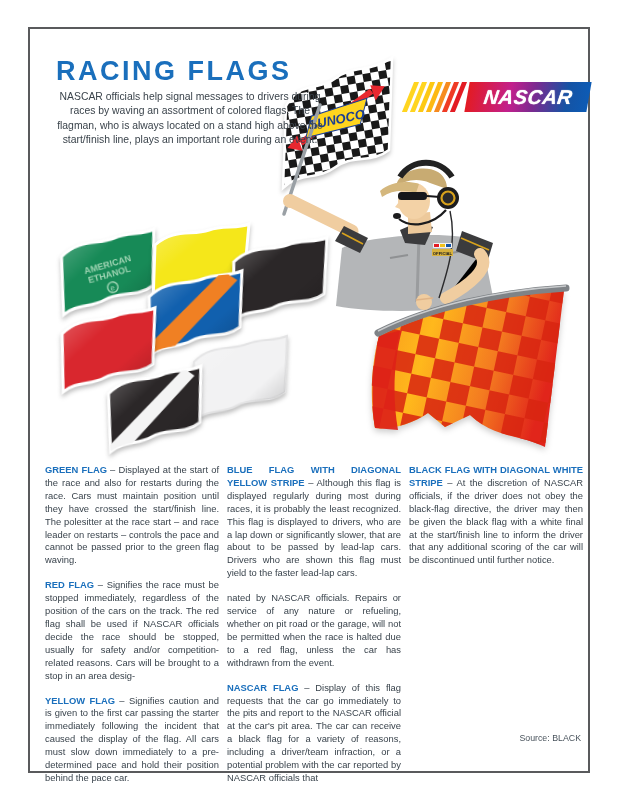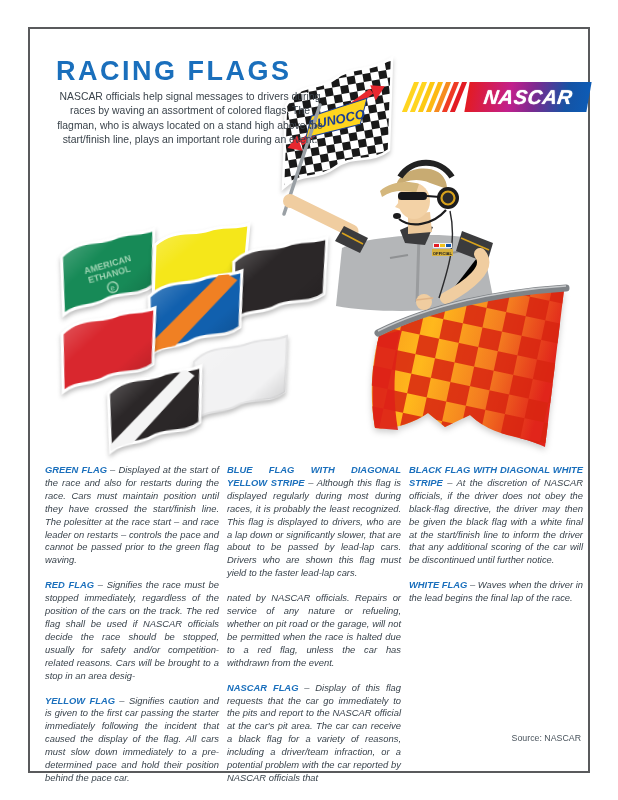--- a/index.html
+++ b/index.html
@@ -15,21 +15,21 @@
   .nascar{position:absolute;left:408px;top:82px;height:30px;display:flex;align-items:stretch;}
   .nstripes{display:flex;align-items:stretch;margin-right:3px;}
   .nstripes i{display:block;width:5px;margin-right:3px;transform:skewX(-22deg);}
   .nbox{position:relative;width:122px;background:linear-gradient(90deg,#e31b23 0%,#c2208c 35%,#7b2a90 55%,#1553a4 82%,#0d5bb5 100%);
         transform:skewX(-10deg);display:flex;align-items:center;justify-content:center;}
   .nbox span{display:block;color:#fff;font-weight:800;font-style:italic;font-size:20px;
         letter-spacing:0.5px;transform:skewX(2deg);text-shadow:0 0 1px #fff;}
   .cols{position:absolute;top:464px;left:0;width:618px;}
   .col{position:absolute;top:0;width:174px;font-size:9.4px;line-height:12.9px;
        color:#39434c;text-align:justify;}
-  .col p{margin:0 0 12px 0;font-style:italic;}
+  .col p{margin:0 0 12px 0;}
   .col b{color:#1a6fbc;font-weight:bold;}
   .source{position:absolute;left:409px;top:733px;width:172px;text-align:right;
           font-size:8.8px;color:#49535c;}
 </style>
 </head>
 <body>
 
 <div class="page">
   <div class="frame"></div>
 
@@ -192,18 +192,17 @@
       <p><b>RED FLAG</b><span> – Signifies the race must be stopped immediately, regardless of the position of the cars on the track. The red flag shall be used if NASCAR officials decide the race should be stopped, usually for safety and/or competition-related reasons. Cars will be brought to a stop in an area desig-</span></p>
       <p><b>YELLOW FLAG</b><span> – Signifies caution and is given to the first car passing the starter immediately following the incident that caused the display of the flag. All cars must slow down immediately to a pre-determined pace and hold their position behind the pace car.</span></p>
     </div>
     <div class="col" style="left:227px;">
       <p><b>BLUE FLAG WITH DIAGONAL YELLOW STRIPE</b><span> – Although this flag is displayed regularly during most during races, it is probably the least recognized. This flag is displayed to drivers, who are a lap down or significantly slower, that are about to be passed by lead-lap cars. Drivers who are shown this flag must yield to the faster lead-lap cars.</span></p>
       <p><b></b><span>nated by NASCAR officials. Repairs or service of any nature or refueling, whether on pit road or the garage, will not be permitted when the race is halted due to a red flag, unless the car has withdrawn from the event.</span></p>
       <p><b>NASCAR FLAG</b><span> – Display of this flag requests that the car go immediately to the pits and report to the NASCAR official at the car's pit area. The car can receive a black flag for a variety of reasons, including a driver/team infraction, or a potential problem with the car reported by NASCAR officials that</span></p>
     </div>
     <div class="col" style="left:409px;">
       <p><b>BLACK FLAG WITH DIAGONAL WHITE STRIPE</b><span> – At the discretion of NASCAR officials, if the driver does not obey the black-flag directive, the driver may then be given the black flag with a white final at the start/finish line to inform the driver that any additional scoring of the car will be discontinued until further notice.</span></p>
-      <p><b>WHITE FLAG</b><span> – Waves when the driver in the lead begins the final lap of the race.</span></p>
     </div>
   </div>
 
-  <div class="source">Source: NASCAR</div>
+  <div class="source">Source: BLACK</div>
 </div>
 
 </body></html>

